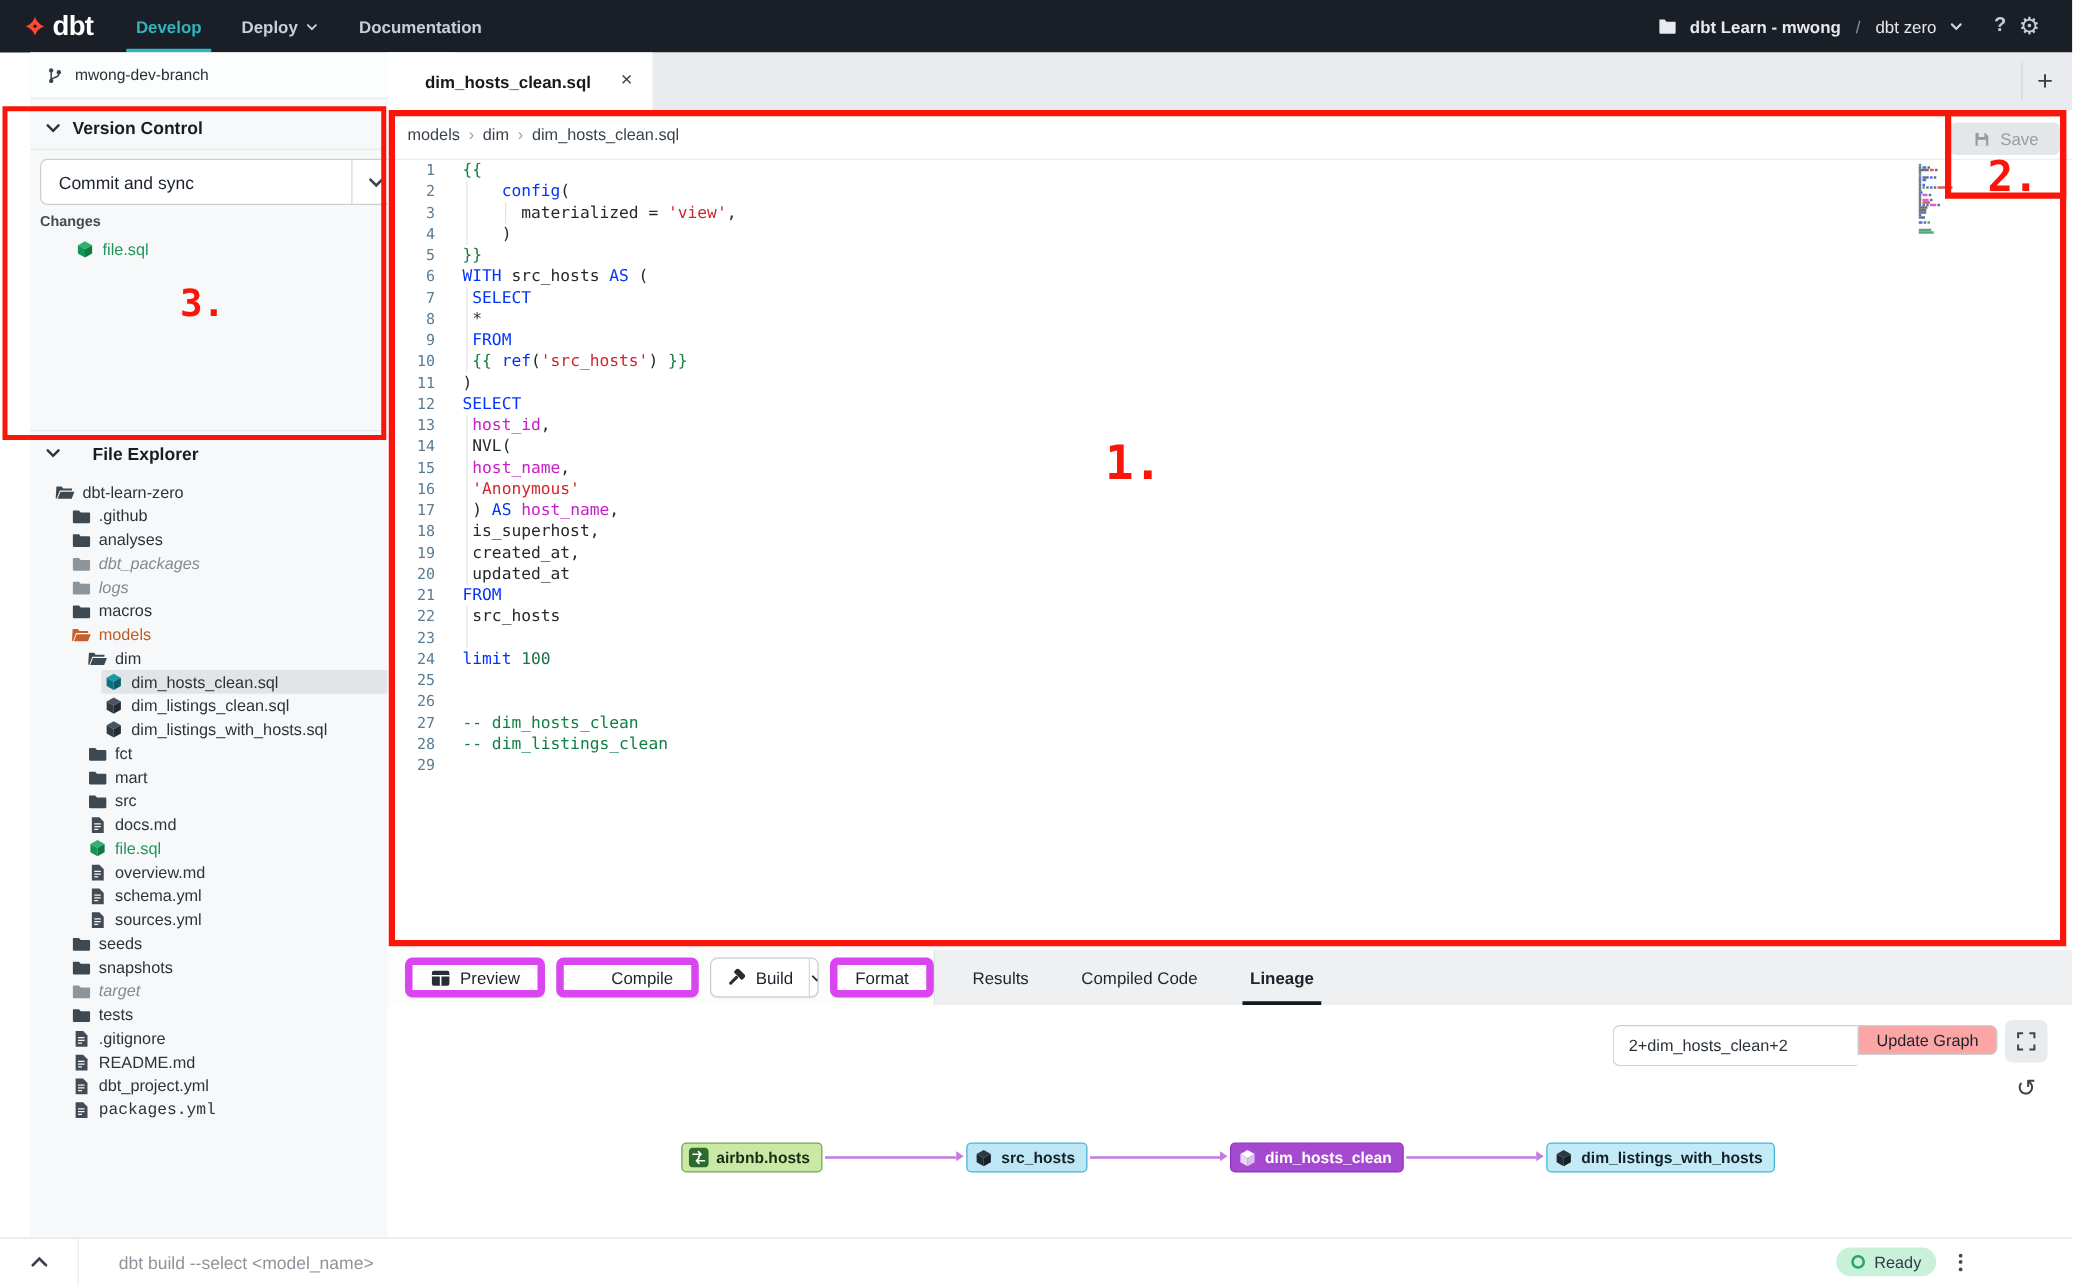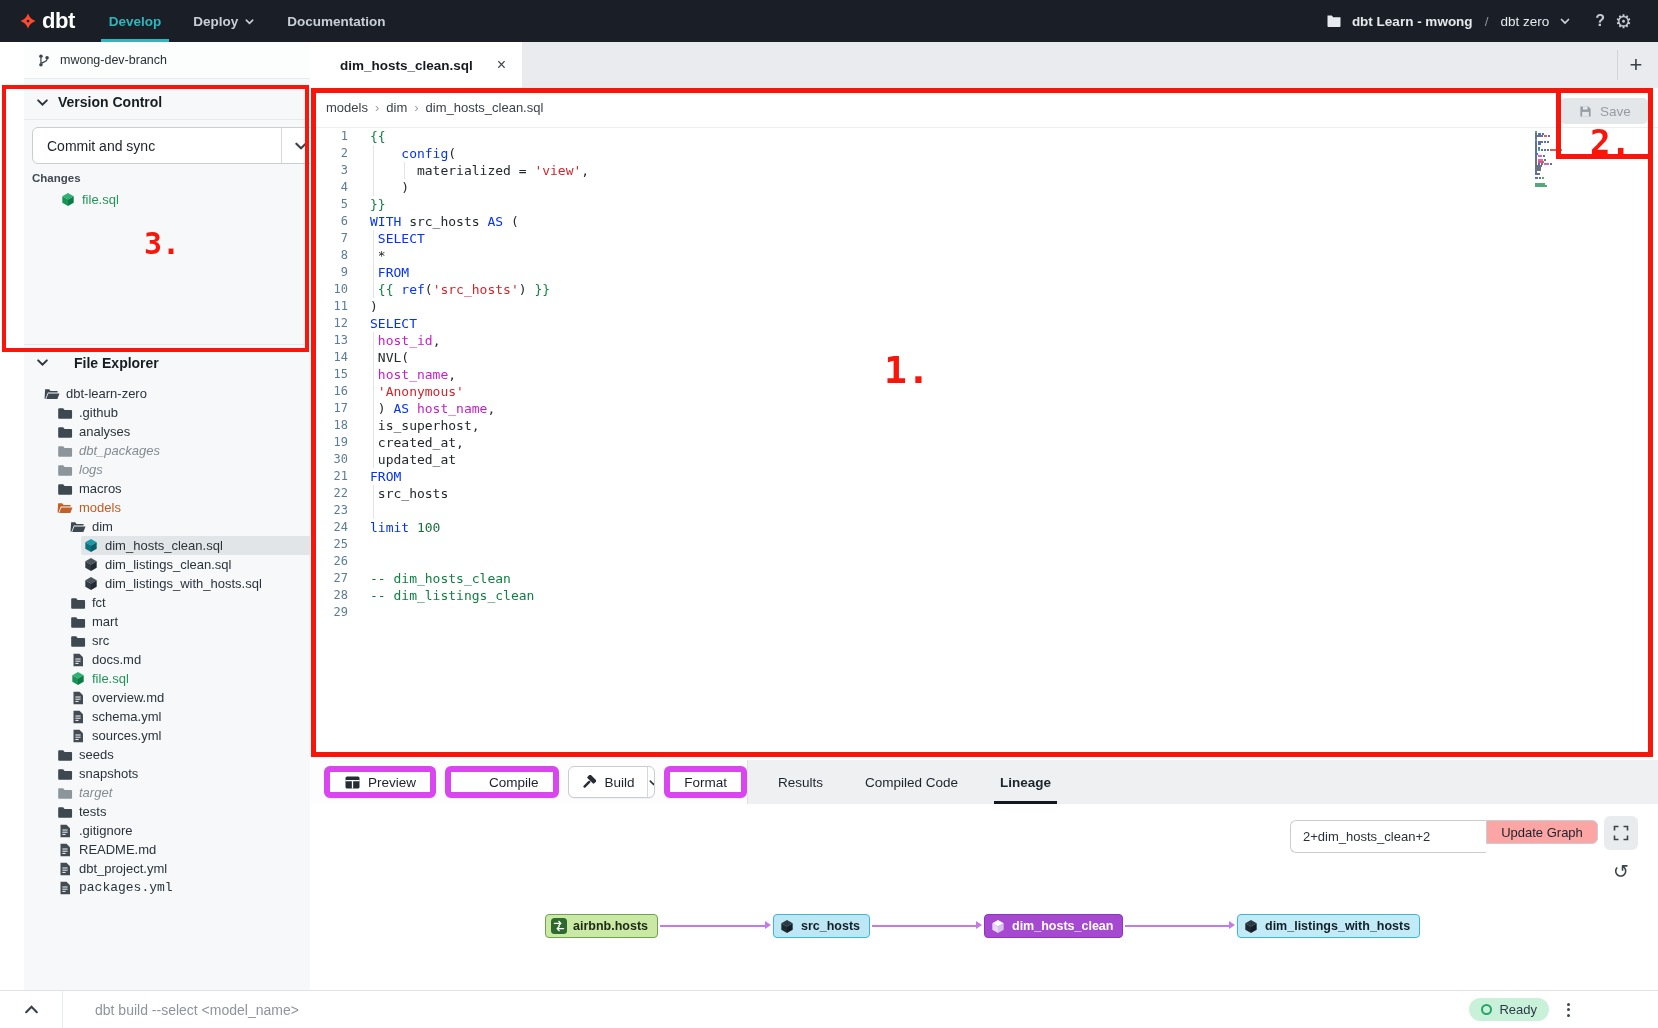--- a/index.html
+++ b/index.html
@@ -617,21 +617,21 @@
         <div class="gnum">10</div>
         <div class="gnum">11</div>
         <div class="gnum">12</div>
         <div class="gnum">13</div>
         <div class="gnum">14</div>
         <div class="gnum">15</div>
         <div class="gnum">16</div>
         <div class="gnum">17</div>
         <div class="gnum">18</div>
         <div class="gnum">19</div>
-        <div class="gnum">30</div>
+        <div class="gnum">20</div>
         <div class="gnum">21</div>
         <div class="gnum">22</div>
         <div class="gnum">23</div>
         <div class="gnum">24</div>
         <div class="gnum">25</div>
         <div class="gnum">26</div>
         <div class="gnum">27</div>
         <div class="gnum">28</div>
         <div class="gnum">29</div>
       </div>

